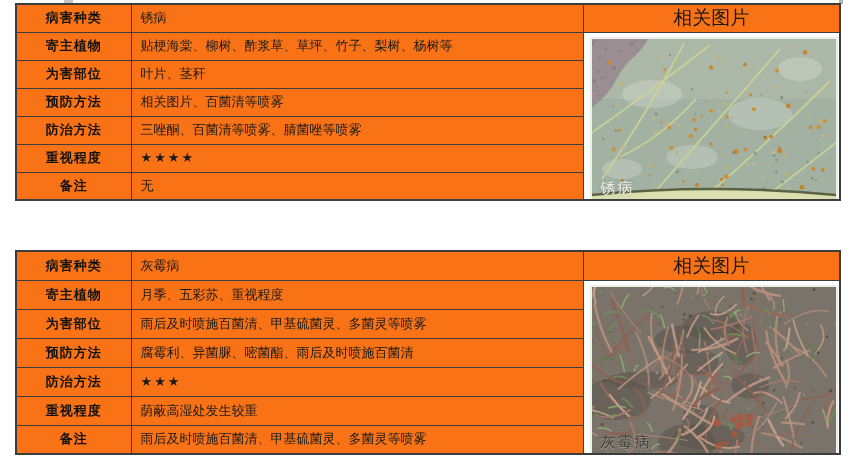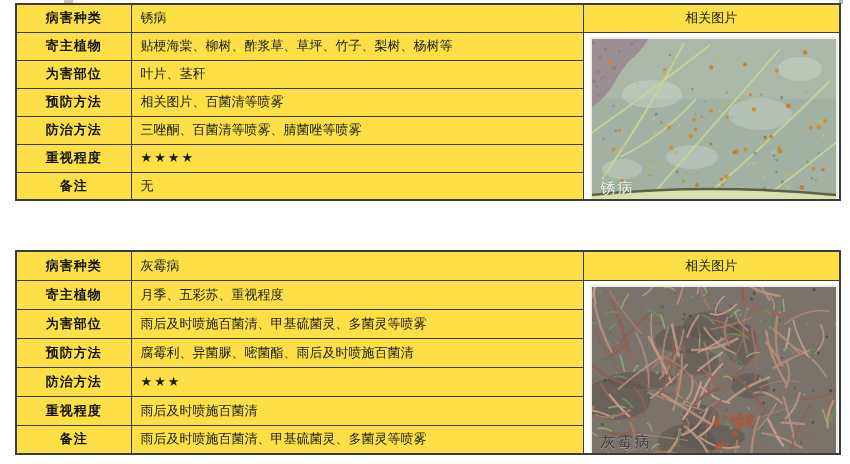--- a/index.html
+++ b/index.html
@@ -4,34 +4,34 @@
 <style>
   html,body { margin:0; padding:0; }
   body {
     width:850px; height:464px; background:#ffffff; position:relative;
     font-family:"Liberation Serif","DejaVu Serif",serif;
     overflow:hidden;
   }
   .doc-table {
     position:absolute; left:15px; border-collapse:collapse;
     table-layout:fixed; width:824px; border:2px solid #3c3c3c;
-    background:#fde047;
+    background:#f97316;
   }
   .t1 { top:3px; }
   .t2 { top:250px; }
   .doc-table td { border:1px solid #3c3c3c; overflow:hidden; padding:0; }
   .t1 tr { height:28px; }
   .t2 tr { height:29px; }
   td.lbl {
     text-align:center; font-weight:bold; font-size:13px; color:#111;
     letter-spacing:1px;
   }
   td.val { font-size:13px; color:#1a1a1a; padding:0 6px 0 9px; }
   td.stars { letter-spacing:2px; font-size:13px; }
-  td.imghead { text-align:center; font-size:13px; color:#1a1a1a; }
+  td.imghead { text-align:center; font-size:19px; color:#1a1a1a; }
   td.imgcell { vertical-align:top; position:relative; background:#fff; }
   .photo {
     position:absolute; left:6px; top:4px; box-sizing:border-box;
     border:2px solid #edefe9; background:#9aa79a;
   }
   .photo1 { width:248px; height:166px; }
   .photo2 { width:248px; height:172px; }
   .photo svg { display:block; width:100%; height:100%; }
   .caption {
     position:absolute; left:9px; bottom:5px; font-size:15px;
@@ -552,20 +552,20 @@
   <tr>
     <td class="lbl">预防方法</td>
     <td class="val">腐霉利、异菌脲、嘧菌酯、雨后及时喷施百菌清</td>
   </tr>
   <tr>
     <td class="lbl">防治方法</td>
     <td class="val stars">★★★</td>
   </tr>
   <tr>
     <td class="lbl">重视程度</td>
-    <td class="val">雨后及时喷施百菌清</td>
+    <td class="val">荫蔽高湿处发生较重</td>
   </tr>
   <tr>
     <td class="lbl">备注</td>
     <td class="val">雨后及时喷施百菌清、甲基硫菌灵、多菌灵等喷雾</td>
   </tr>
 </tbody>
   </table>
 
 </body></html>

